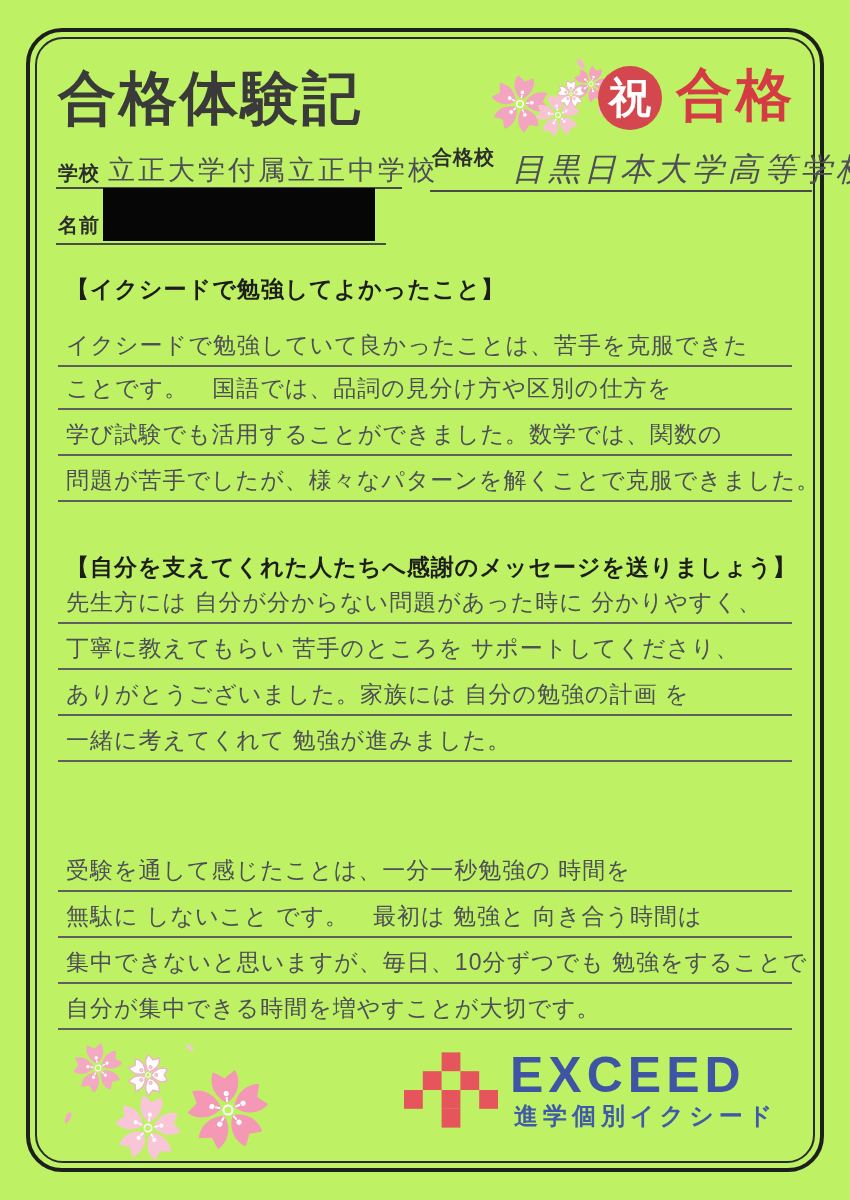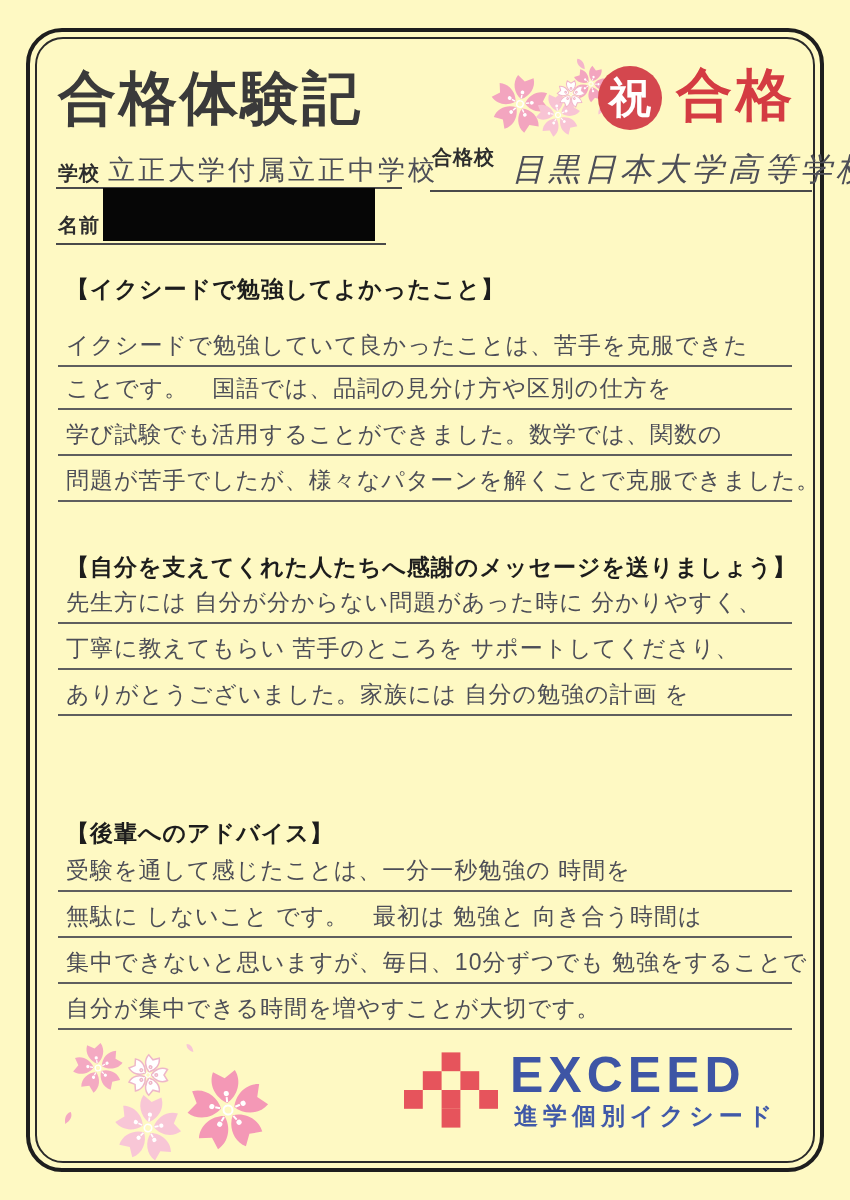--- a/index.html
+++ b/index.html
@@ -1,18 +1,18 @@
 <!DOCTYPE html>
 <html lang="ja"><head>
 <meta charset="utf-8">
 <style>
   html,body { margin:0; padding:0; background:#ffffff; }
   .page {
     position:relative; width:850px; height:1200px;
-    background:#fef9c3; overflow:hidden;
+    background:#bef264; overflow:hidden;
     font-family:"Liberation Sans","DejaVu Sans",sans-serif;
   }
   
   .frame-outer {
     position:absolute; left:26px; top:28px; width:790px; height:1136px;
     border:4px solid #1e1e1e; border-radius:36px;
   }
   .frame-inner {
     position:absolute; left:5px; top:5px; right:5px; bottom:5px;
     border:2px solid #2a2a2a; border-radius:28px;
@@ -152,22 +152,24 @@
   <div class="section-heading" style="top:552px;">【自分を支えてくれた人たちへ感謝のメッセージを送りましょう】</div>
   <div class="writing-line" style="top:576px;">
       <span class="hand">先生方には 自分が分からない問題があった時に 分かりやすく、</span>
     </div>
   <div class="writing-line" style="top:622px;">
       <span class="hand">丁寧に教えてもらい 苦手のところを サポートしてくださり、</span>
     </div>
   <div class="writing-line" style="top:668px;">
       <span class="hand">ありがとうございました。家族には 自分の勉強の計画 を</span>
     </div>
-
-  <div class="section-heading" style="top:818px;">【後輩へのアドバイス】</div>
+  <div class="writing-line" style="top:714px;">
+      <span class="hand">一緒に考えてくれて 勉強が進みました。</span>
+    </div>
+
   <div class="writing-line" style="top:844px;">
       <span class="hand">受験を通して感じたことは、一分一秒勉強の 時間を</span>
     </div>
   <div class="writing-line" style="top:890px;">
       <span class="hand">無駄に しないこと です。　最初は 勉強と 向き合う時間は</span>
     </div>
   <div class="writing-line" style="top:936px;">
       <span class="hand">集中できないと思いますが、毎日、10分ずつでも 勉強をすることで</span>
     </div>
   <div class="writing-line" style="top:982px;">

